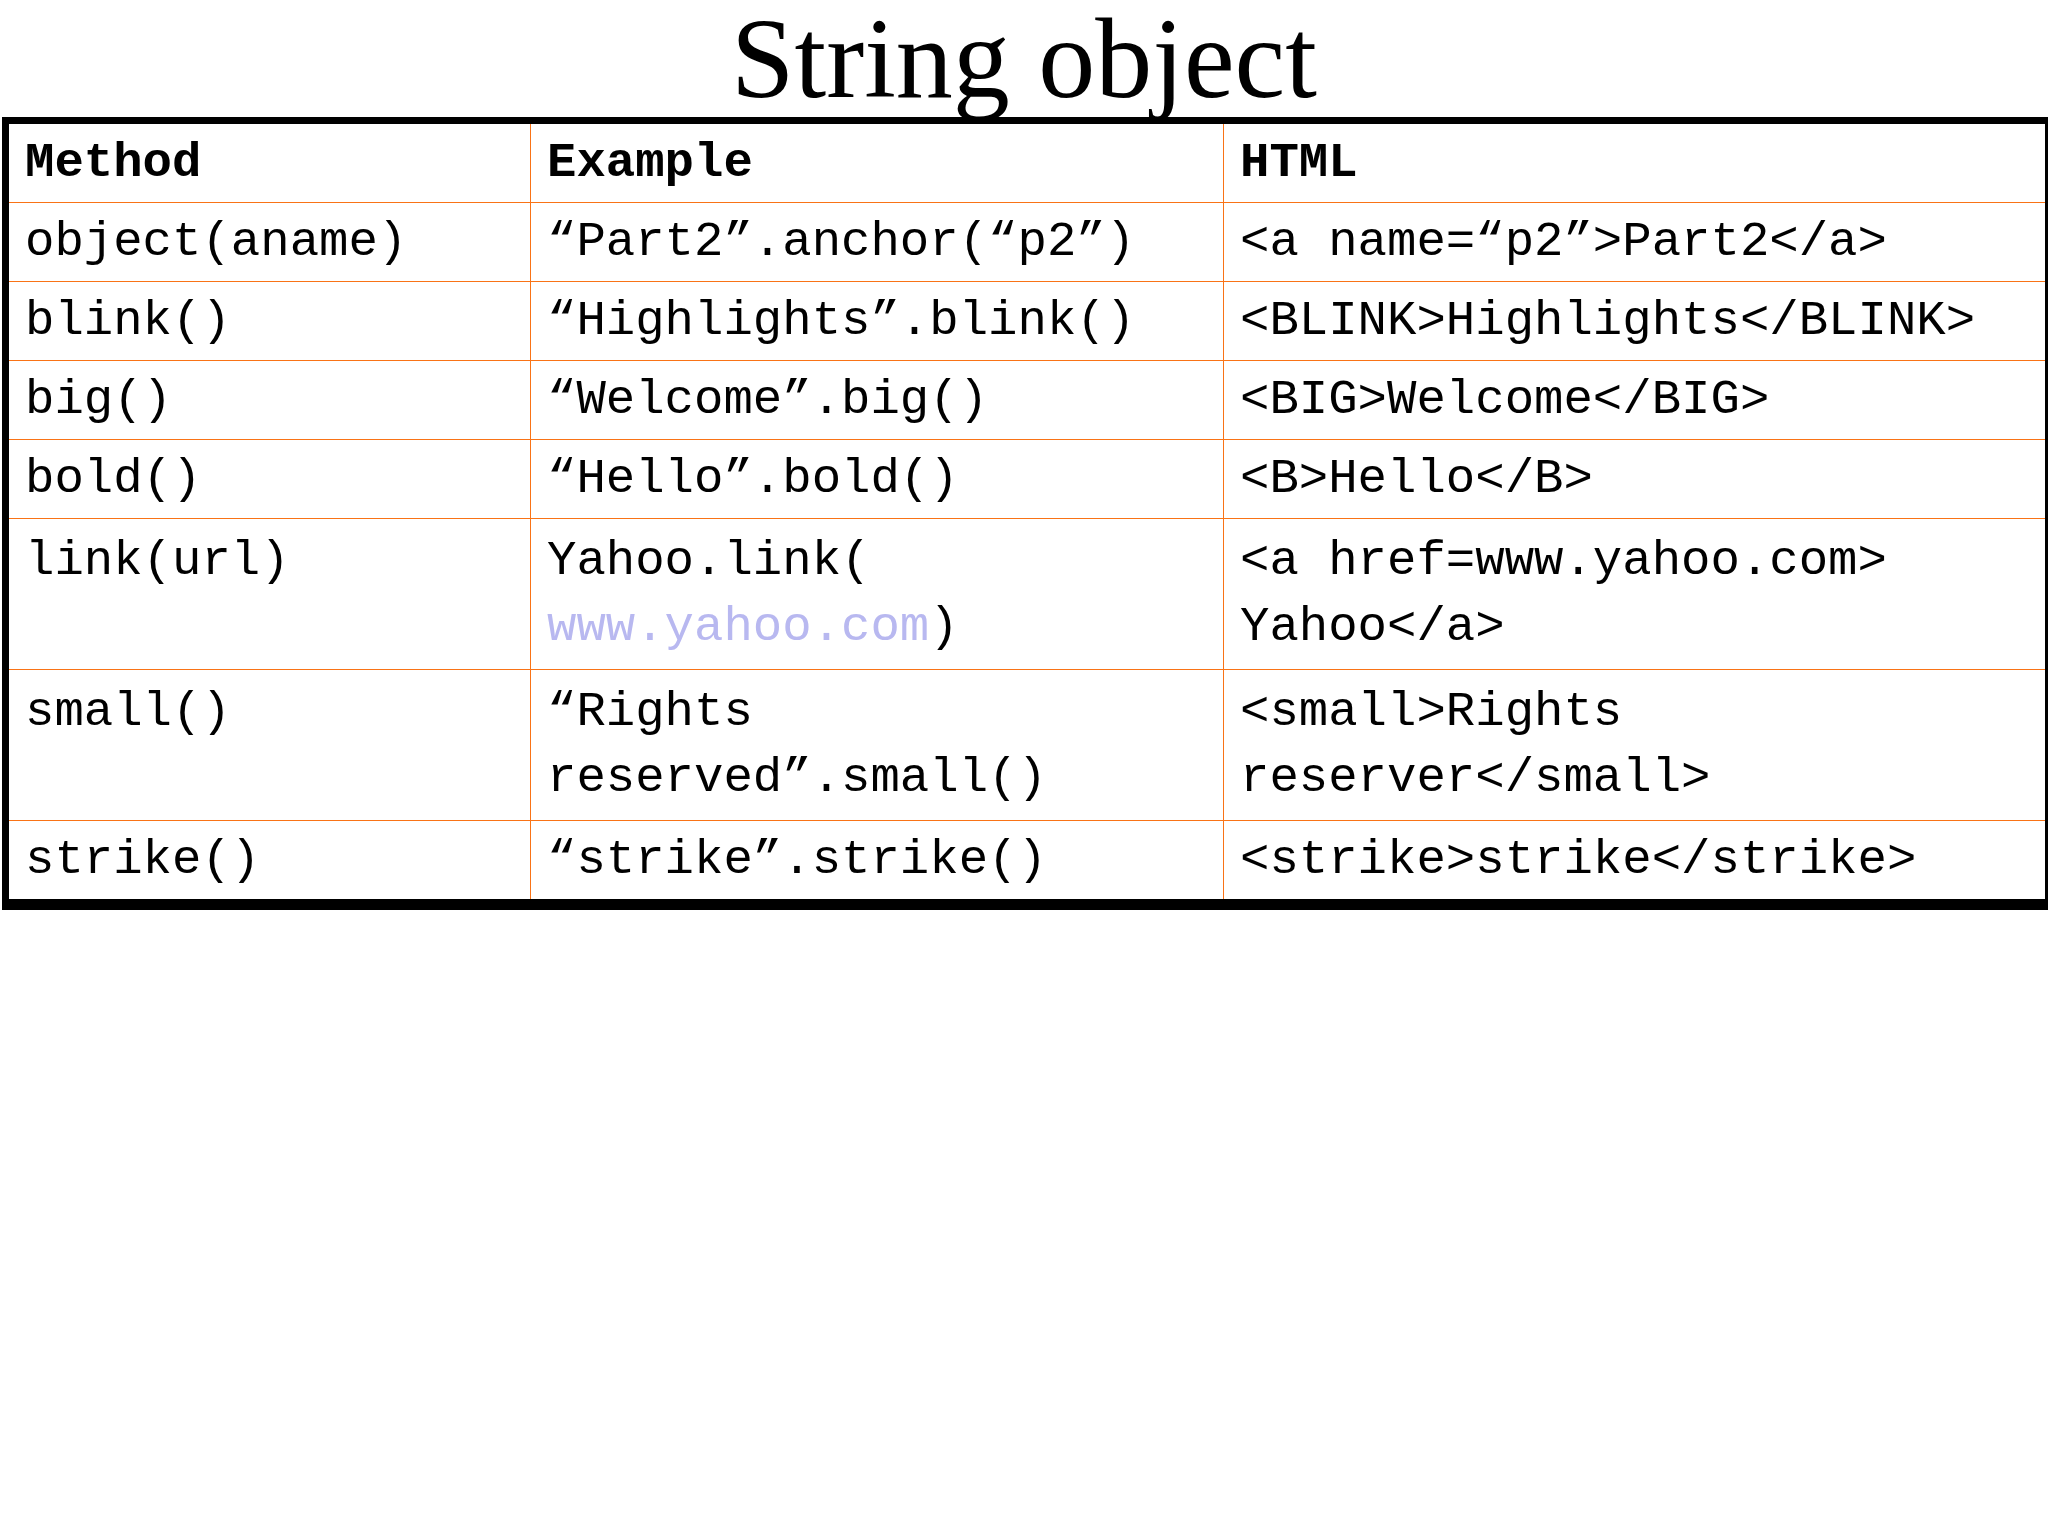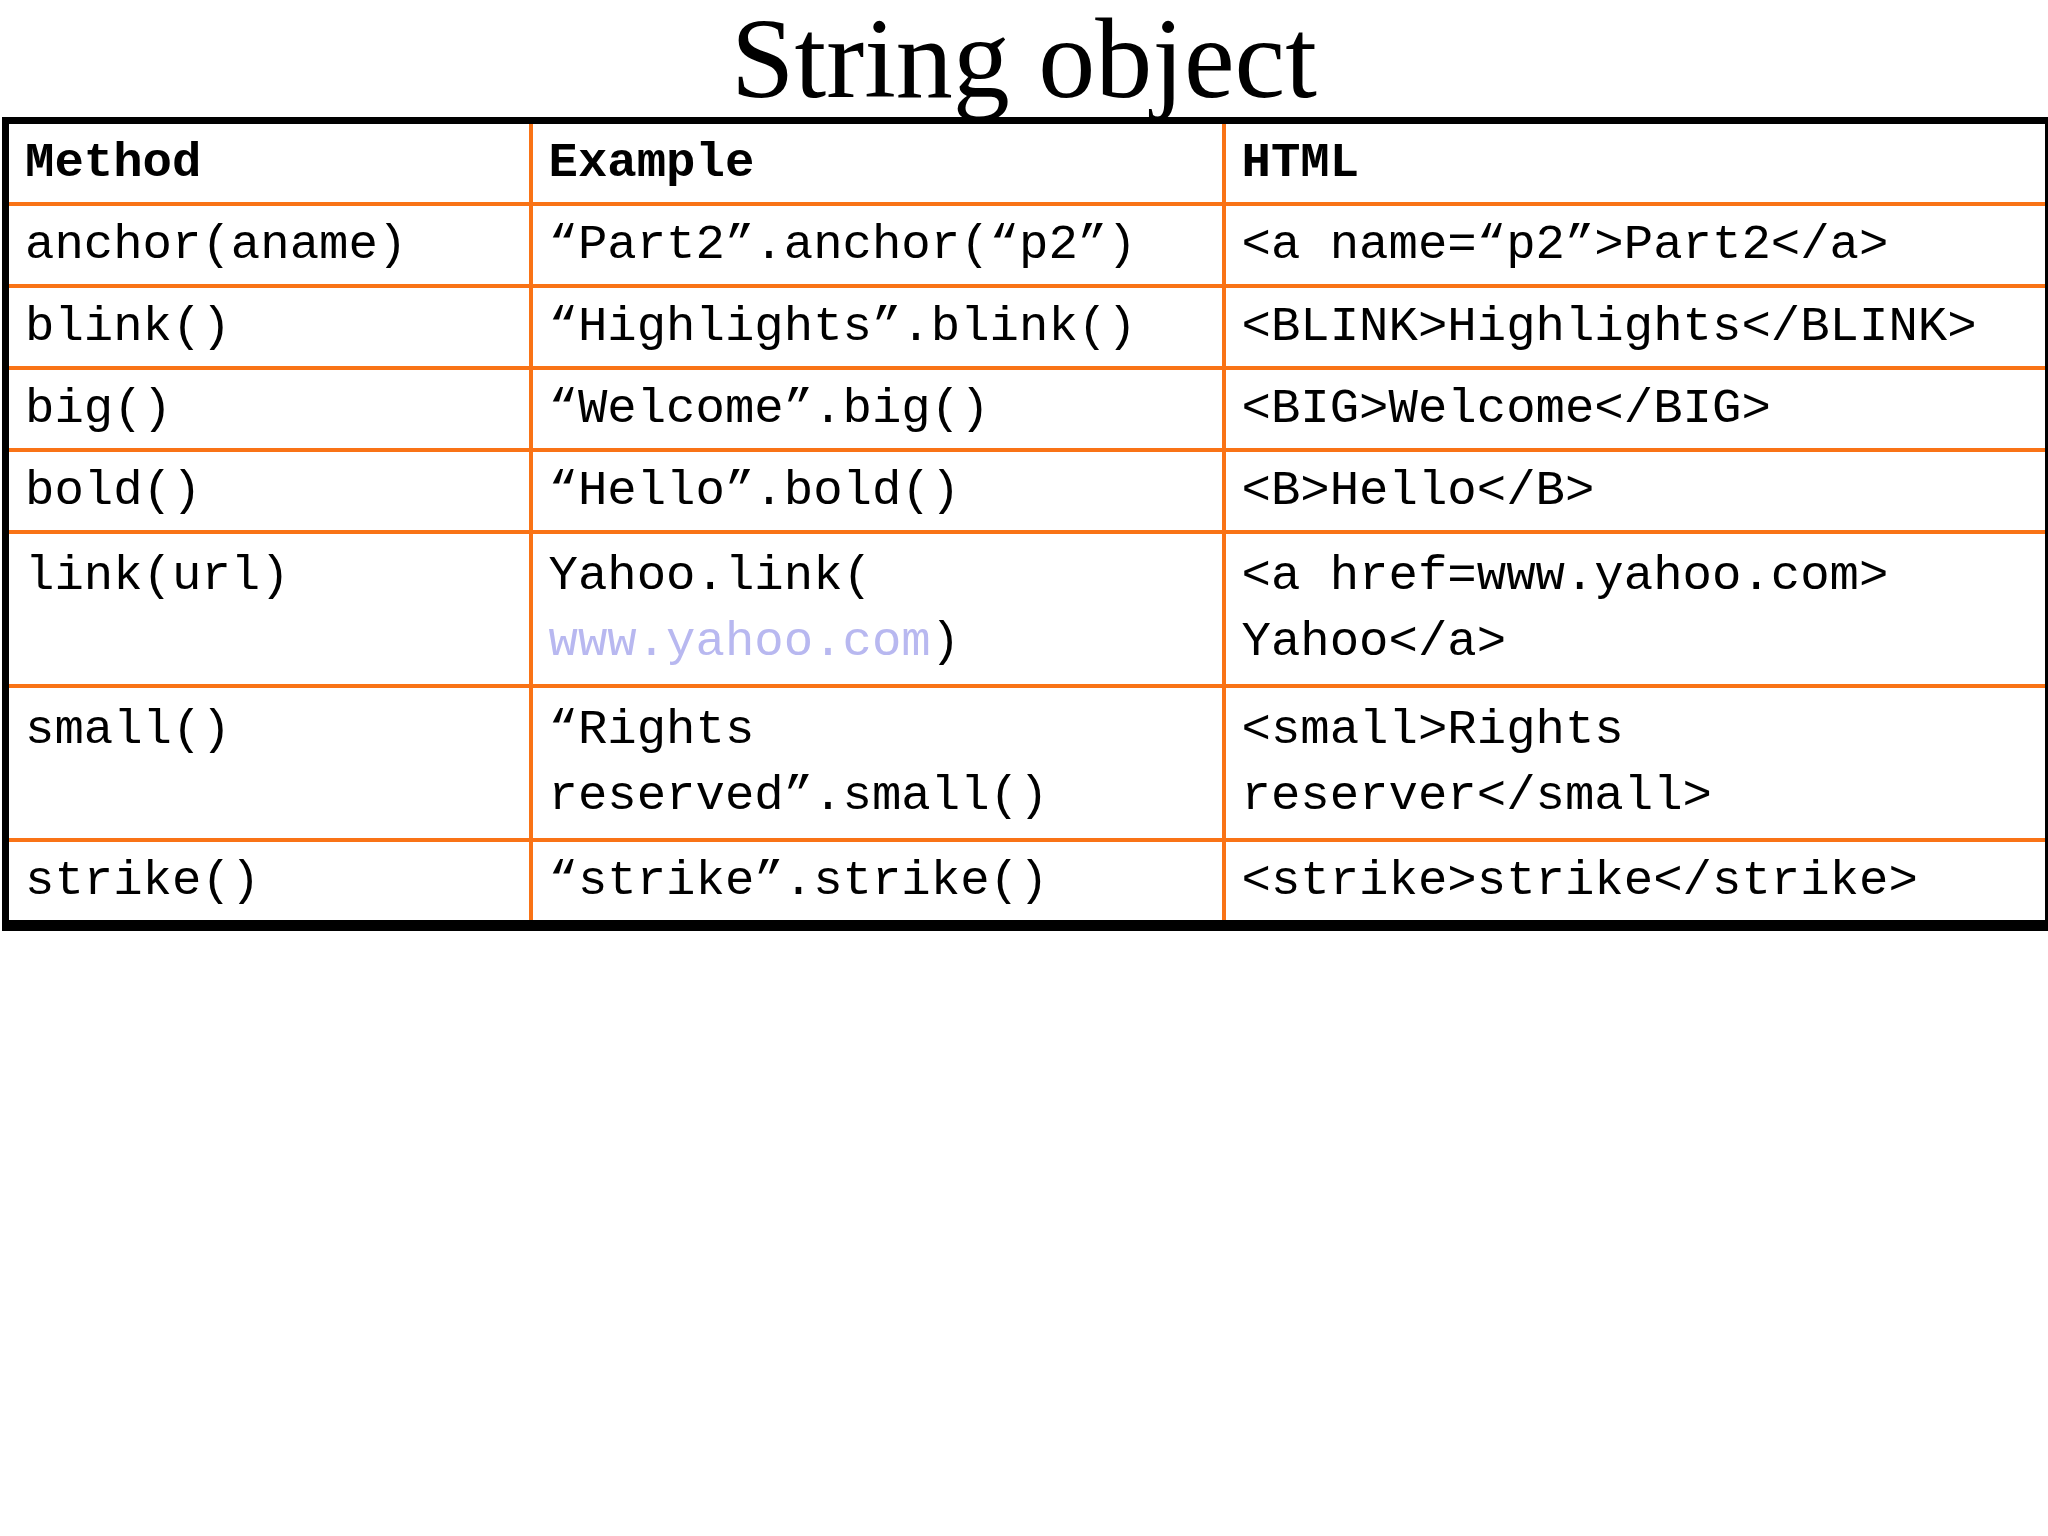--- a/index.html
+++ b/index.html
@@ -33,21 +33,21 @@
     left: 2px;
     top: 117px;
     width: 2043px;
     table-layout: fixed;
     border-collapse: collapse;
     background: transparent;
     z-index: 1;
   }
   table.method-table th,
   table.method-table td {
-    border: 4px solid #f97316;
+    border: 1px solid #f97316;
     font-size: 49px;
     line-height: 66px;
     padding: 6px 16px;
     text-align: left;
     vertical-align: top;
     white-space: pre;
     overflow: hidden;
   }
   table.method-table { border: 7px solid #000; border-bottom-width: 11px; }
   table.method-table thead th { font-weight: bold; }
@@ -69,21 +69,21 @@
   </colgroup>
   <thead>
     <tr>
       <th>Method</th>
       <th>Example</th>
       <th>HTML</th>
     </tr>
   </thead>
   <tbody>
       <tr>
-        <td><div class="code-line"><span>anchor(aname)</span></div></td>
+        <td><div class="code-line"><span>object(aname)</span></div></td>
         <td><div class="code-line"><span>“Part2”.anchor(“p2”)</span></div></td>
         <td><div class="code-line"><span>&lt;a name=“p2”&gt;Part2&lt;/a&gt;</span></div></td>
       </tr>
       <tr>
         <td><div class="code-line"><span>blink()</span></div></td>
         <td><div class="code-line"><span>“Highlights”.blink()</span></div></td>
         <td><div class="code-line"><span>&lt;BLINK&gt;Highlights&lt;/BLINK&gt;</span></div></td>
       </tr>
       <tr>
         <td><div class="code-line"><span>big()</span></div></td>

